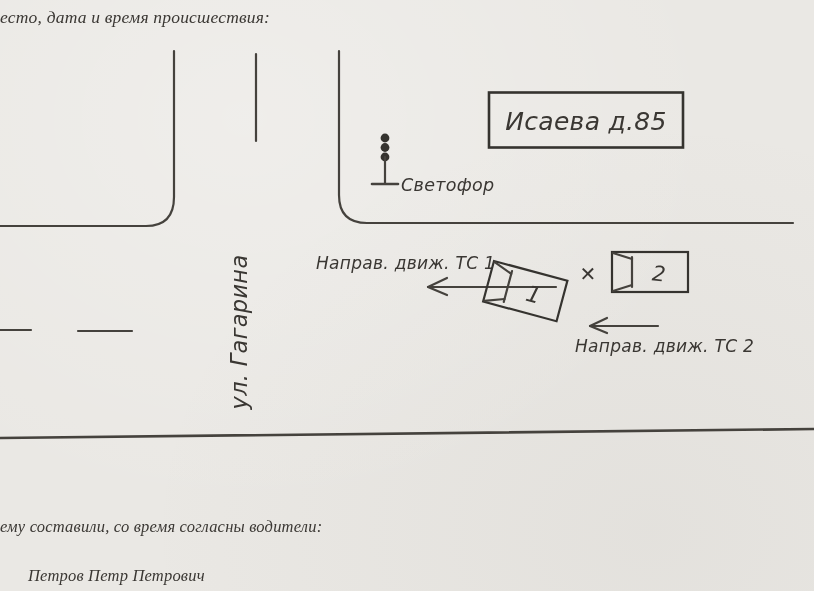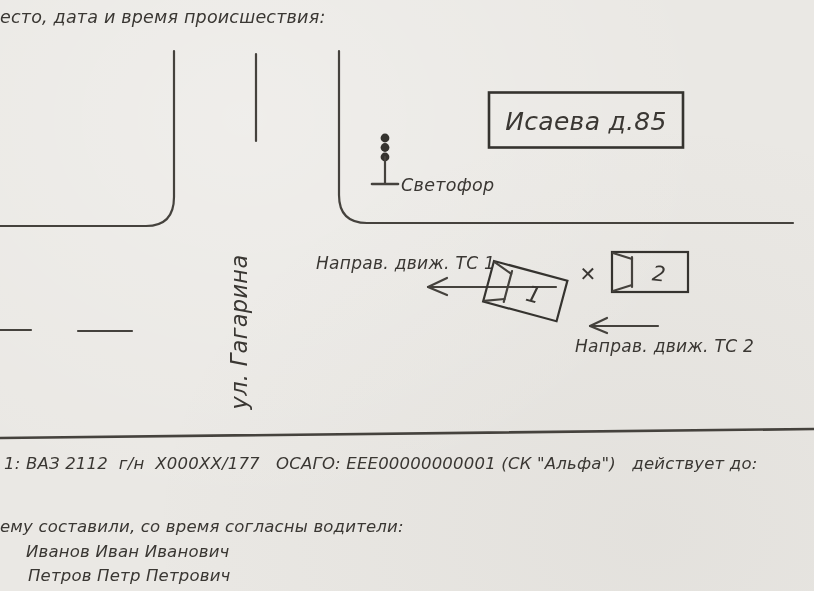--- a/index.html
+++ b/index.html
@@ -19,20 +19,21 @@
     font-style:italic;
     fill:#3a3733;
     letter-spacing:0.3px;
   }
   .txt{
     position:absolute;
     font-style:italic;
     color:#3a3733;
     letter-spacing:0.2px;
     white-space:pre;
+    font-family:Liberation Serif, serif;
   }
   .caption   {left:0px;  top:7px;   font-size:17.5px;}
   .veh-line1 {left:4px;  top:454px; font-size:16.5px;}
   .veh-line2 {left:4px;  top:479px; font-size:16.5px;}
   .sig-head  {left:0px;  top:517px; font-size:16.5px;}
   .driver1   {left:26px; top:542px; font-size:16.5px;}
   .driver2   {left:28px; top:566px; font-size:16.5px;}
   .stroke{stroke:#45423d;stroke-width:2.2;fill:none;stroke-linecap:round;stroke-linejoin:round;}
   .thick{stroke-width:2.6;}
 </style>
@@ -90,19 +91,17 @@
 
     <g>
       <path class="stroke" d="M 658 326 L 590 326"></path>
       <polyline class="stroke" points="607,318 590,326 607,333"></polyline>
     </g>
     <text class="hand" x="575" y="352" font-size="17">Направ. движ. ТС 2</text>
   </svg>
 
   <div class="txt caption">есто, дата и время происшествия:</div>
 
-  <div class="txt veh-line1">1: ВАЗ 2112  г/н  Х000ХХ/177   ОСАГО: ЕЕЕ00000000001 (СК "Альфа")   действует до:</div>
 
   <div class="txt sig-head">ему составили, со время согласны водители:</div>
-  <div class="txt driver1">Иванов Иван Иванович</div>
   <div class="txt driver2">Петров Петр Петрович</div>
 
 </div>
 
 </body></html>

